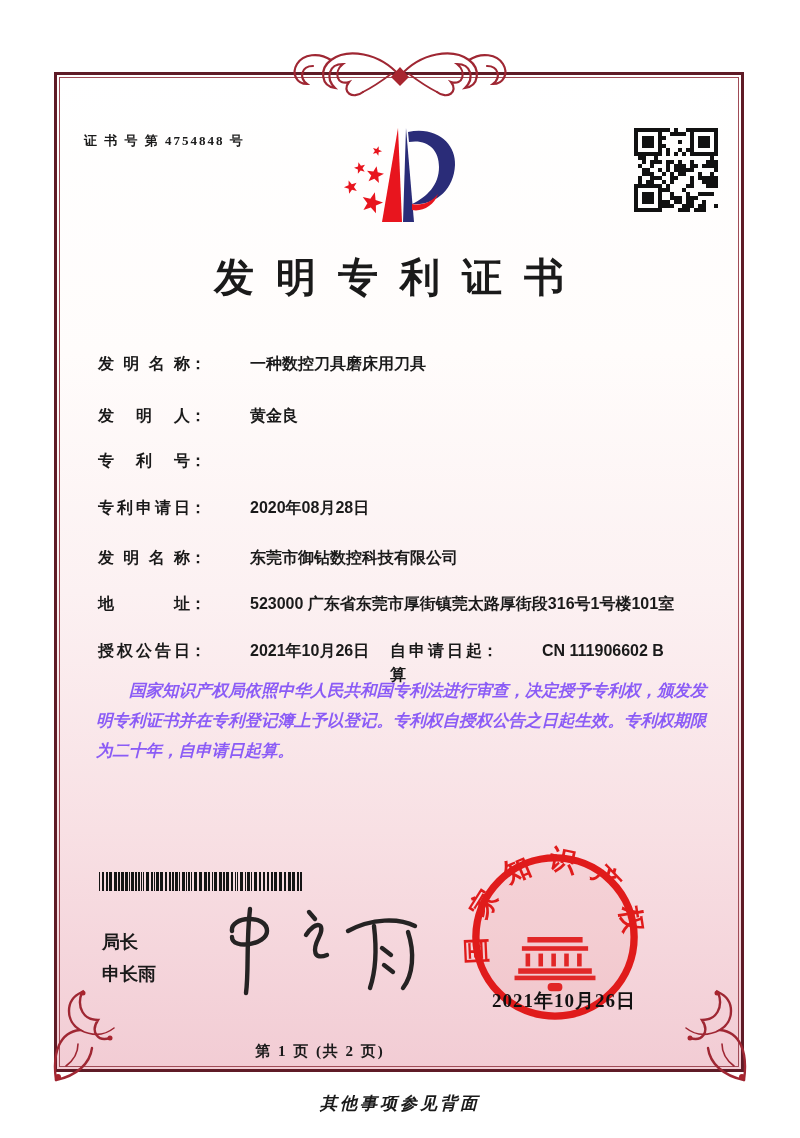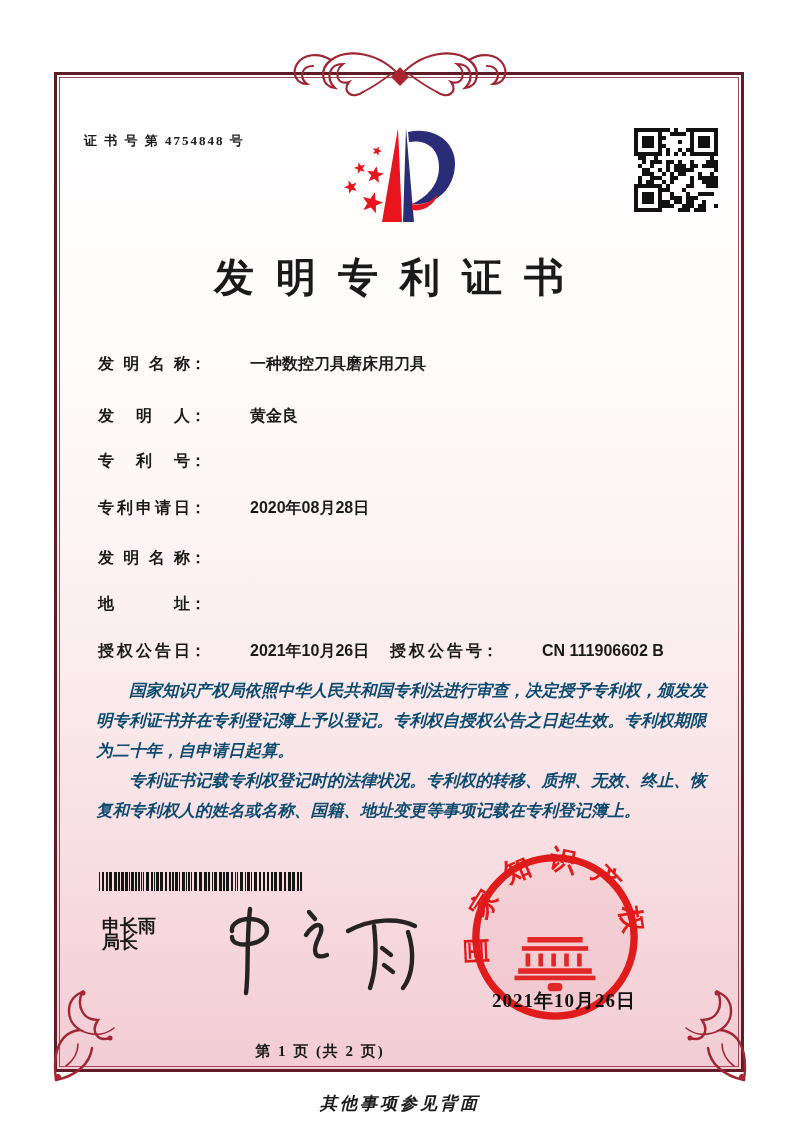--- a/index.html
+++ b/index.html
@@ -35,28 +35,28 @@
     box-sizing:border-box;font-family:Liberation Serif, serif;
   }
   
   .frow{left:98px;font-size:16px;font-weight:bold;display:flex;
         font-family:"Liberation Sans","DejaVu Sans",sans-serif;line-height:24px;}
   .flabel{display:inline-block;width:92px;text-align:justify;text-align-last:justify;flex:none;}
   .fcolon{flex:none;margin-right:8px;}
   .fvalue{flex:none;max-width:545px;margin-left:36px;}
   
   #legal{left:96px;top:676px;width:614px;font-size:16.5px;line-height:30px;
-         font-style:italic;font-weight:bold;color:#0c4a6e;
+         font-style:italic;font-weight:bold;color:#8b5cf6;
          font-family:"Liberation Serif","DejaVu Serif",serif;}
   #legal p{margin:0;text-indent:2em;}
   
   #barcode{left:99px;top:872px;}
   #director-title{left:102px;top:930px;font-size:18px;font-weight:bold;
       font-family:"Liberation Sans","DejaVu Sans",sans-serif;}
-  #director-name{left:102px;top:914px;font-size:18px;font-weight:bold;
+  #director-name{left:102px;top:962px;font-size:18px;font-weight:bold;
       font-family:"Liberation Sans","DejaVu Sans",sans-serif;}
   #signature{left:222px;top:893px;}
   #seal{left:463px;top:845px;}
   #seal-date{left:492px;top:988px;font-size:19px;font-weight:bold;color:#111;
       letter-spacing:1px;z-index:5;font-family:"Liberation Serif","DejaVu Serif",serif;}
   #page-indicator{left:0;top:1042px;width:640px;text-align:center;
       font-size:15px;font-weight:bold;letter-spacing:2px;}
   #footer-note{left:0;top:1092px;width:800px;text-align:center;
       font-size:17px;font-weight:bold;font-style:italic;letter-spacing:3px;}
   
@@ -335,39 +335,40 @@
     <span class="fcolon">：</span>
 </div>
 <div class="frow abs" style="top:496px">
   <span class="flabel">专利申请日</span>
     <span class="fcolon">：</span>
   <span class="fvalue">2020年08月28日</span>
 </div>
 <div class="frow abs" style="top:546px">
   <span class="flabel">发明名称</span>
     <span class="fcolon">：</span>
+  <span class="fvalue">东莞市御钻数控科技有限公司</span>
 </div>
 <div class="frow abs" style="top:592px">
   <span class="flabel">地址</span>
     <span class="fcolon">：</span>
+  <span class="fvalue">523000 广东省东莞市厚街镇莞太路厚街段316号1号楼101室</span>
 </div>
 <div class="frow abs" style="top:639px">
   <span class="flabel">授权公告日</span>
     <span class="fcolon">：</span>
   <span class="fvalue">2021年10月26日</span>
 </div>
 <div class="frow abs" style="left:390px;top:639px">
-  <span class="flabel">授权公告号</span>
+  <span class="flabel">自申请日起算</span>
     <span class="fcolon">：</span>
   <span class="fvalue">CN 111906602 B</span>
 </div>
 
 <div id="legal" class="abs">
   <p>国家知识产权局依照中华人民共和国专利法进行审查，决定授予专利权，颁发发明专利证书并在专利登记簿上予以登记。专利权自授权公告之日起生效。专利权期限为二十年，自申请日起算。</p>
-  <p>专利证书记载专利权登记时的法律状况。专利权的转移、质押、无效、终止、恢复和专利权人的姓名或名称、国籍、地址变更等事项记载在专利登记簿上。</p>
 </div>
 
 <svg id="barcode" class="abs" width="206" height="19" viewBox="0 0 206 19">
     <rect x="0" y="0" width="1" height="19" fill="#151515"></rect>
     <rect x="3" y="0" width="2" height="19" fill="#151515"></rect>
     <rect x="7" y="0" width="2" height="19" fill="#151515"></rect>
     <rect x="10" y="0" width="3" height="19" fill="#151515"></rect>
     <rect x="15" y="0" width="3" height="19" fill="#151515"></rect>
     <rect x="19" y="0" width="2" height="19" fill="#151515"></rect>
     <rect x="22" y="0" width="3" height="19" fill="#151515"></rect>

